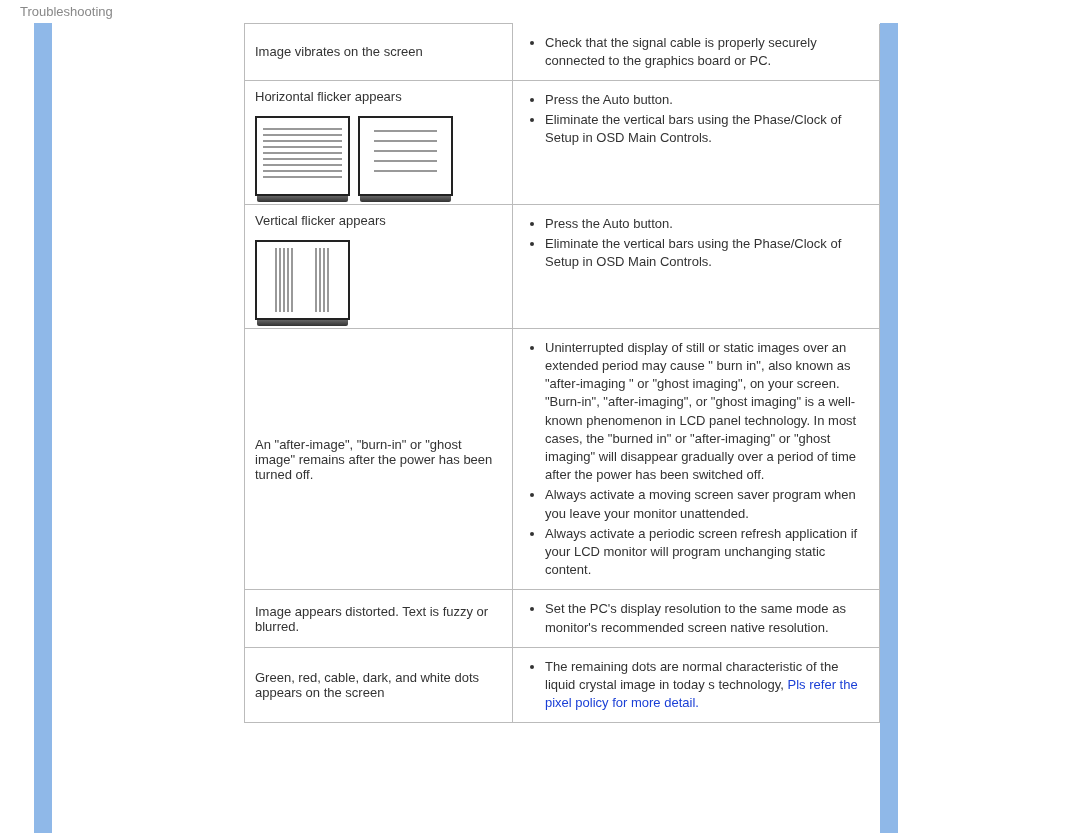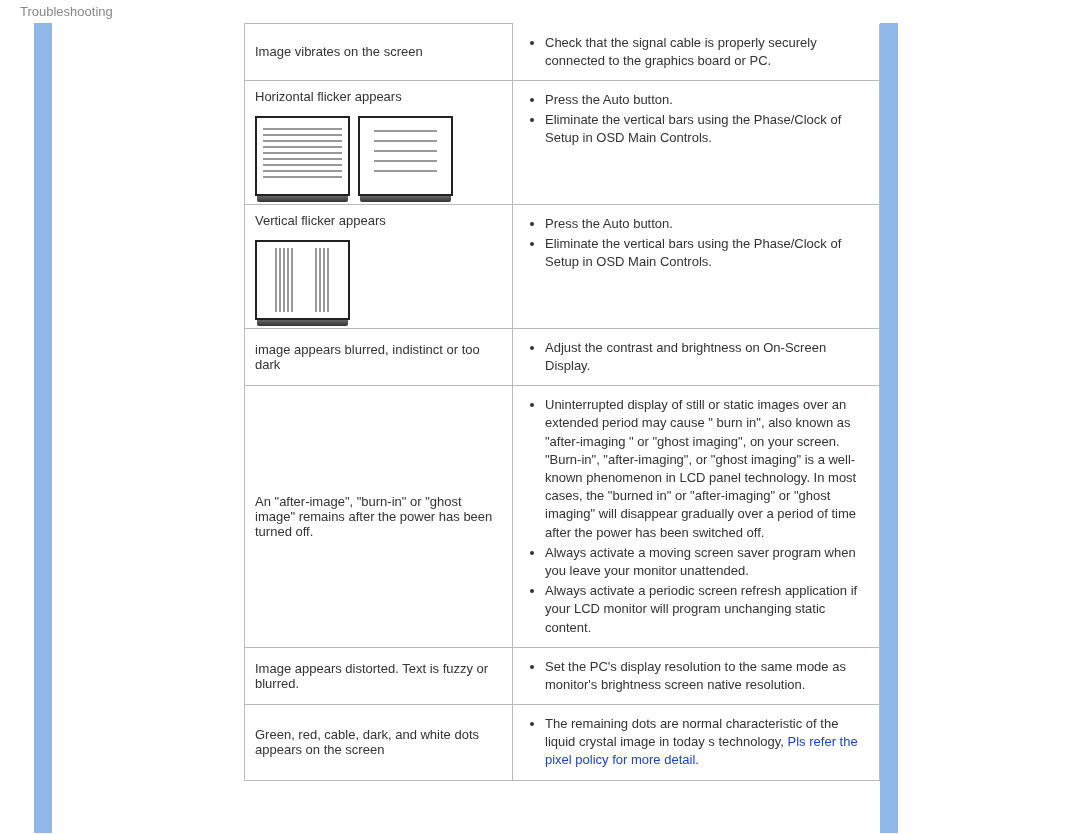--- a/index.html
+++ b/index.html
@@ -159,42 +159,34 @@
             </div>
           </td>
           <td>
             <ul>
               <li>Press the Auto button.</li>
               <li>Eliminate the vertical bars using the Phase/Clock of Setup in OSD Main Controls.</li>
             </ul>
           </td>
         </tr>
         <tr>
-          <td class="col1">image appears blurred, indistinct or too dark</td>
-          <td>
-            <ul>
-                  <li>Adjust the contrast and brightness on On-Screen Display.</li>
-                </ul>
-          </td>
-        </tr>
-        <tr>
           <td class="col1">An "after-image", "burn-in" or "ghost image" remains after the power has been turned off.</td>
           <td>
             <ul>
               <li>Uninterrupted display of still or static images over an extended period may cause " burn in", also known as "after-imaging " or "ghost imaging", on your screen. "Burn-in", "after-imaging", or "ghost imaging" is a well-known phenomenon in LCD panel technology. In most cases, the "burned in" or "after-imaging" or "ghost imaging" will disappear gradually over a period of time after the power has been switched off.</li>
               <li>Always activate a moving screen saver program when you leave your monitor unattended.</li>
               <li>Always activate a periodic screen refresh application if your LCD monitor will program unchanging static content.</li>
             </ul>
           </td>
         </tr>
         <tr>
           <td class="col1">Image appears distorted. Text   is fuzzy or blurred.</td>
           <td>
             <ul>
-                  <li>Set the PC's display resolution to the same mode as monitor's brightness screen native resolution.</li>
+                  <li>Set the PC's display resolution to the same mode as monitor's recommended screen native resolution.</li>
                 </ul>
           </td>
         </tr>
         <tr>
           <td class="col1">Green, red, cable, dark, and white dots appears on the screen</td>
           <td>
             <ul>
                   <li><span>The remaining dots are normal characteristic of the liquid crystal image in today s technology, </span><span class="link">Pls refer the pixel policy for more detail.</span></li>
                 </ul>
           </td>

